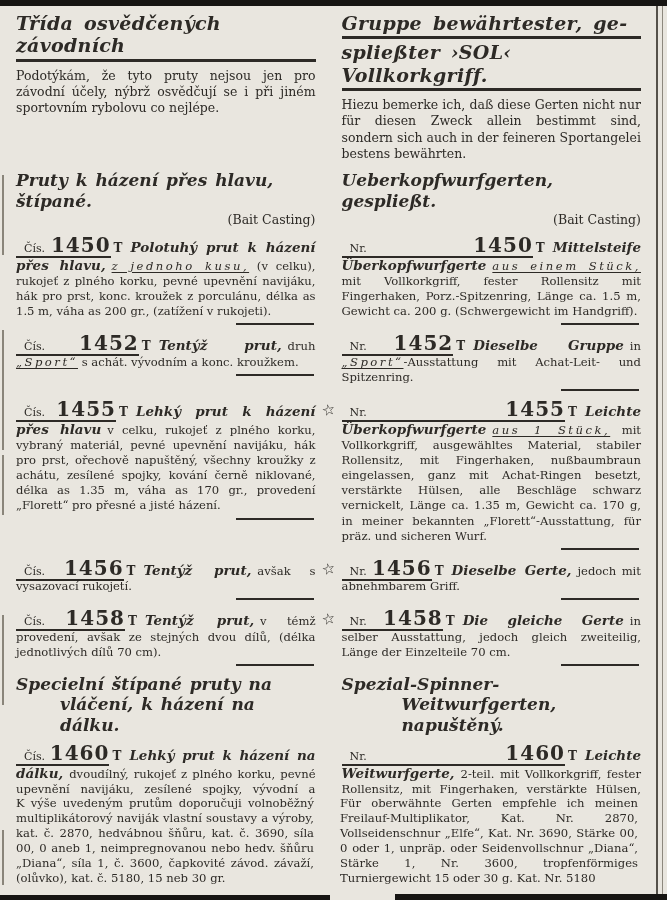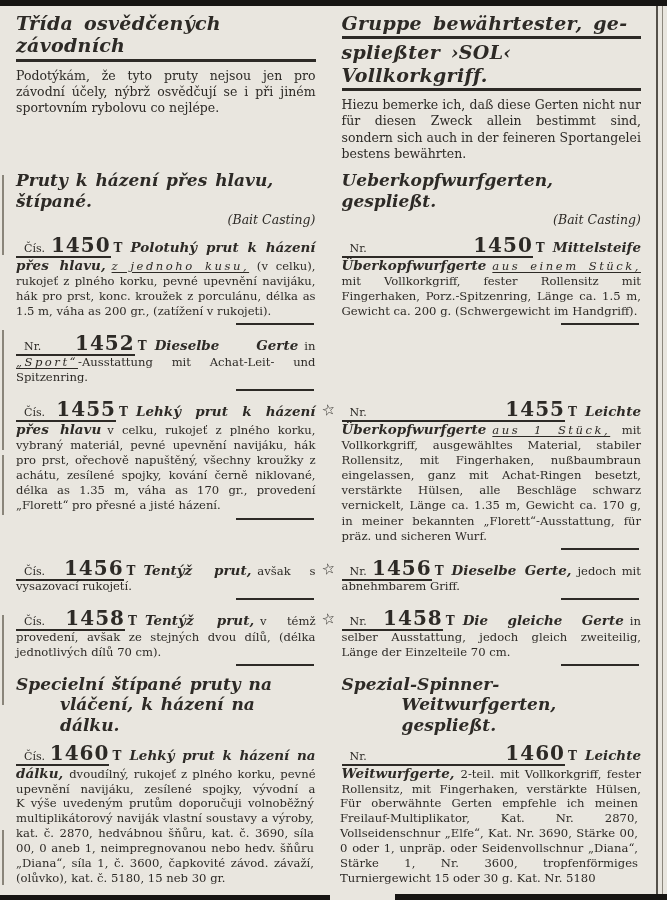--- a/index.html
+++ b/index.html
@@ -33,21 +33,21 @@
     display:block;font-weight:bold;font-style:italic;font-size:19px;line-height:1.18;
     letter-spacing:.3px;word-spacing:4px;
     border-bottom:3px solid #2d2a26;padding-bottom:2px;margin-bottom:2px;
   }
   .intro{font-size:12.5px;line-height:1.3;text-align:justify;margin-top:6px;}
 
   .sec-heading{font-weight:bold;font-style:italic;font-size:17px;line-height:1.2;word-spacing:2px;margin-top:8px;}
   .sec-heading .line2{display:block;}
   .indent-mid{padding-left:44px;}
   .indent-big{padding-left:60px;}
-  .sec-sub{font-size:12.5px;text-align:right;margin-top:1px;font-style:italic;}
+  .sec-sub{font-size:12.5px;text-align:right;margin-top:1px;}
 
   .item{margin:8px 0 0 0;font-size:11.6px;line-height:1.3;text-align:justify;position:relative;}
   .numwrap{border-bottom:2.5px solid #2d2a26;padding-bottom:1px;white-space:nowrap;}
   .prefix{font-size:11px;margin-left:8px;}
   .num{font-size:20px;font-weight:bold;letter-spacing:1px;line-height:1;}
   .suffix{font-size:12px;font-weight:bold;margin:0 8px 0 3px;}
   .lead{font-weight:bold;font-style:italic;font-size:13.5px;word-spacing:2px;margin-right:6px;}
   .emph{letter-spacing:2.5px;text-decoration:underline;text-underline-offset:2px;font-style:italic;}
   .sep{width:78px;border-top:2px solid #2d2a26;margin:4px 2px 0 auto;height:0;}
   .star{position:absolute;left:-20px;top:2px;font-size:15px;transform:rotate(-12deg);color:#2d2a26;}
@@ -101,21 +101,25 @@
         <div class="sep"></div>
       </div>
       <div class="cell">
         <p class="item"><span class="numwrap"><span class="prefix">Nr.</span> <span class="num">1450</span></span><span class="suffix">T</span><span class="lead">Mittelsteife Überkopfwurfgerte</span><span></span><span class="emph">aus einem Stück,</span><span> mit Vollkorkgriff, fester Rollensitz mit Fingerhaken, Porz.-Spitzenring, Länge ca. 1.5 m, Gewicht ca. 200 g. (Schwergewicht im Handgriff).</span></p>
         <div class="sep"></div>
       </div>
     </div>
 
     <div class="row">
       <div class="cell">
-        <p class="item"><span class="numwrap"><span class="prefix">Nr.</span> <span class="num">1452</span></span><span class="suffix">T</span><span class="lead">Dieselbe Gerte</span><span>in </span><span class="emph">„Sport“</span><span>-Ausstattung mit Achat-Leit- und Spitzenring.</span></p>
+        <p class="item"><span class="numwrap"><span class="prefix">Čís.</span> <span class="num">1452</span></span><span class="suffix">T</span><span class="lead">Tentýž prut,</span><span>druh </span><span class="emph">„Sport“</span><span> s achát. vývodním a konc. kroužkem.</span></p>
+        <div class="sep"></div>
+      </div>
+      <div class="cell">
+        <p class="item"><span class="numwrap"><span class="prefix">Nr.</span> <span class="num">1452</span></span><span class="suffix">T</span><span class="lead">Dieselbe Gruppe</span><span>in </span><span class="emph">„Sport“</span><span>-Ausstattung mit Achat-Leit- und Spitzenring.</span></p>
         <div class="sep"></div>
       </div>
     </div>
 
     <div class="row">
       <div class="cell">
         <p class="item"><span class="numwrap"><span class="prefix">Čís.</span> <span class="num">1455</span></span><span class="suffix">T</span><span class="lead">Lehký prut k házení přes hlavu</span><span>v celku, rukojeť z plného korku, vybraný materiál, pevné upevnění navijáku, hák pro prst, ořechově napuštěný, všechny kroužky z achátu, zesílené spojky, kování černě niklované, délka as 1.35 m, váha as 170 gr., provedení „Florett“ pro přesné a jisté házení.</span></p>
         <div class="sep"></div>
       </div>
       <div class="cell">
@@ -149,21 +153,21 @@
     <div class="row">
       <div class="cell">
         <div class="sec-heading">
           <span>Specielní štípané pruty na</span>
           <span class="line2 indent-mid">vláčení, k házení na dálku.</span>
         </div>
       </div>
       <div class="cell">
         <div class="sec-heading">
           <span>Spezial-Spinner-</span>
-          <span class="line2 indent-big">Weitwurfgerten, gespließt.</span>
+          <span class="line2 indent-big">Weitwurfgerten, napuštěný.</span>
         </div>
       </div>
     </div>
 
     <div class="row">
       <div class="cell">
         <p class="item"><span class="numwrap"><span class="prefix">Čís.</span> <span class="num">1460</span></span><span class="suffix">T</span><span class="lead">Lehký prut k házení na dálku,</span><span>dvoudílný, rukojeť z plného korku, pevné upevnění navijáku, zesílené spojky, vývodní a konc. kroužek z porculánu, hák pro prst, 2 m dlouhý, váha as 230 gr.</span></p>
 
       </div>
       <div class="cell">

